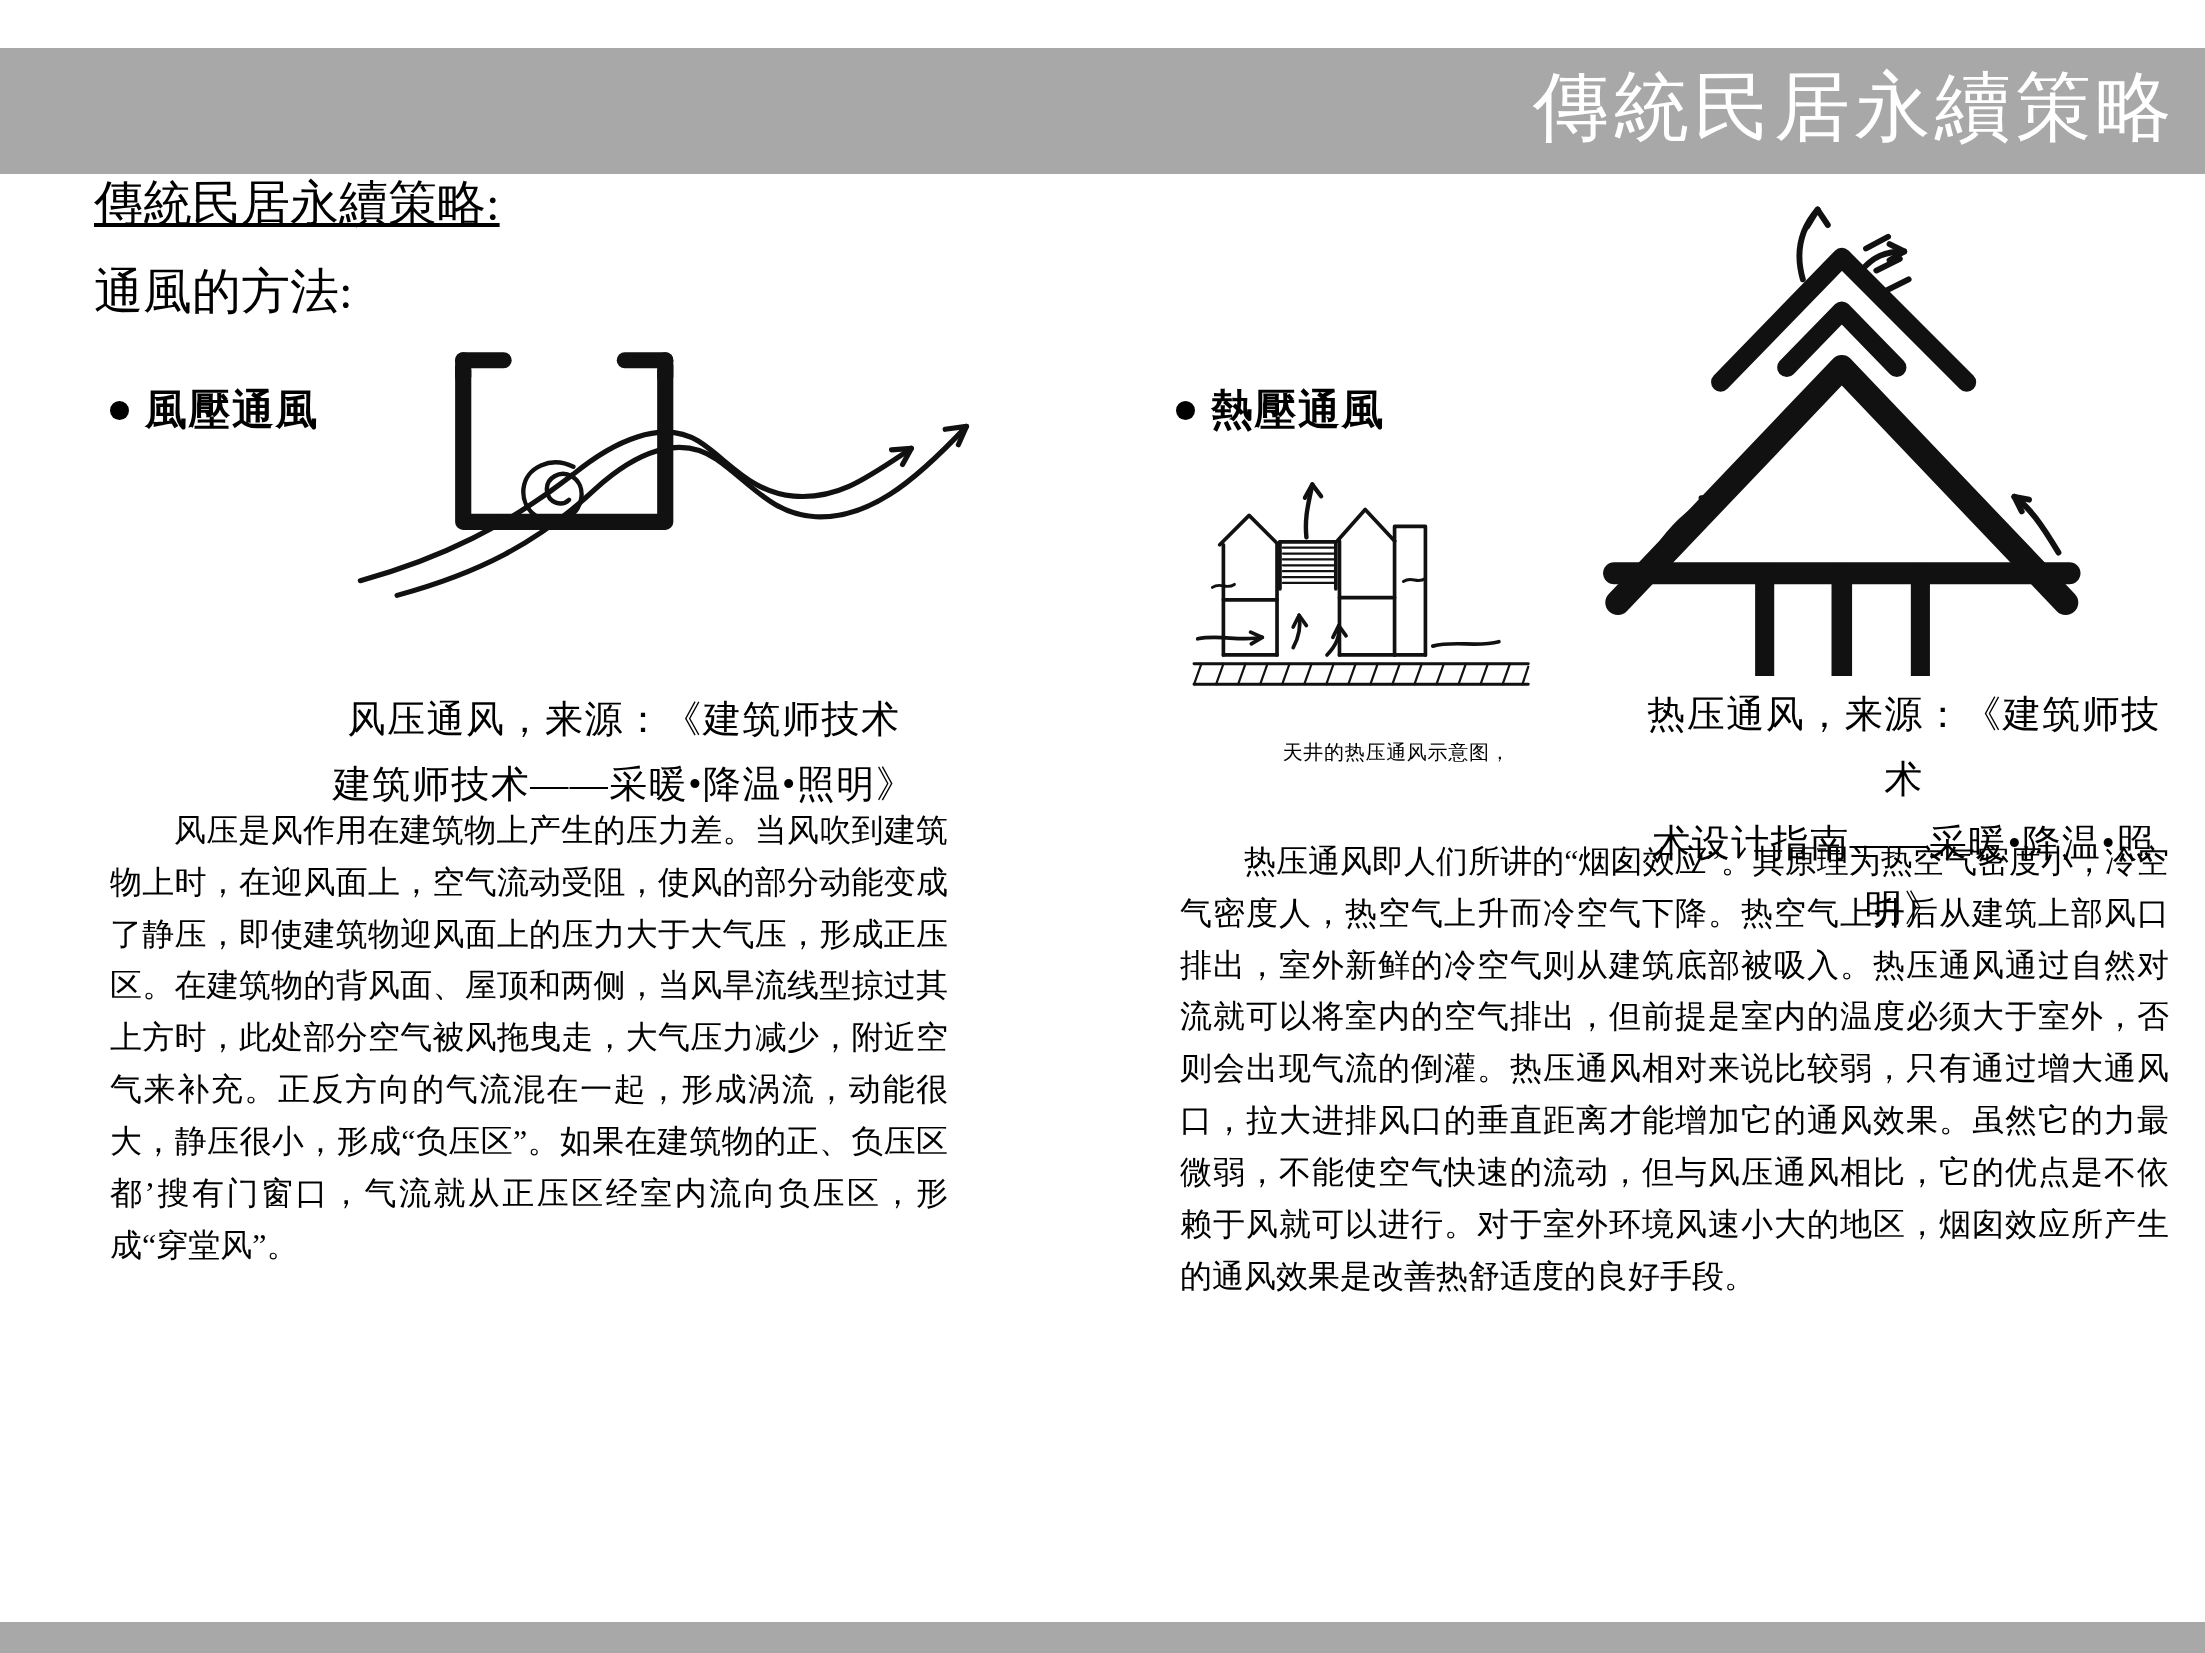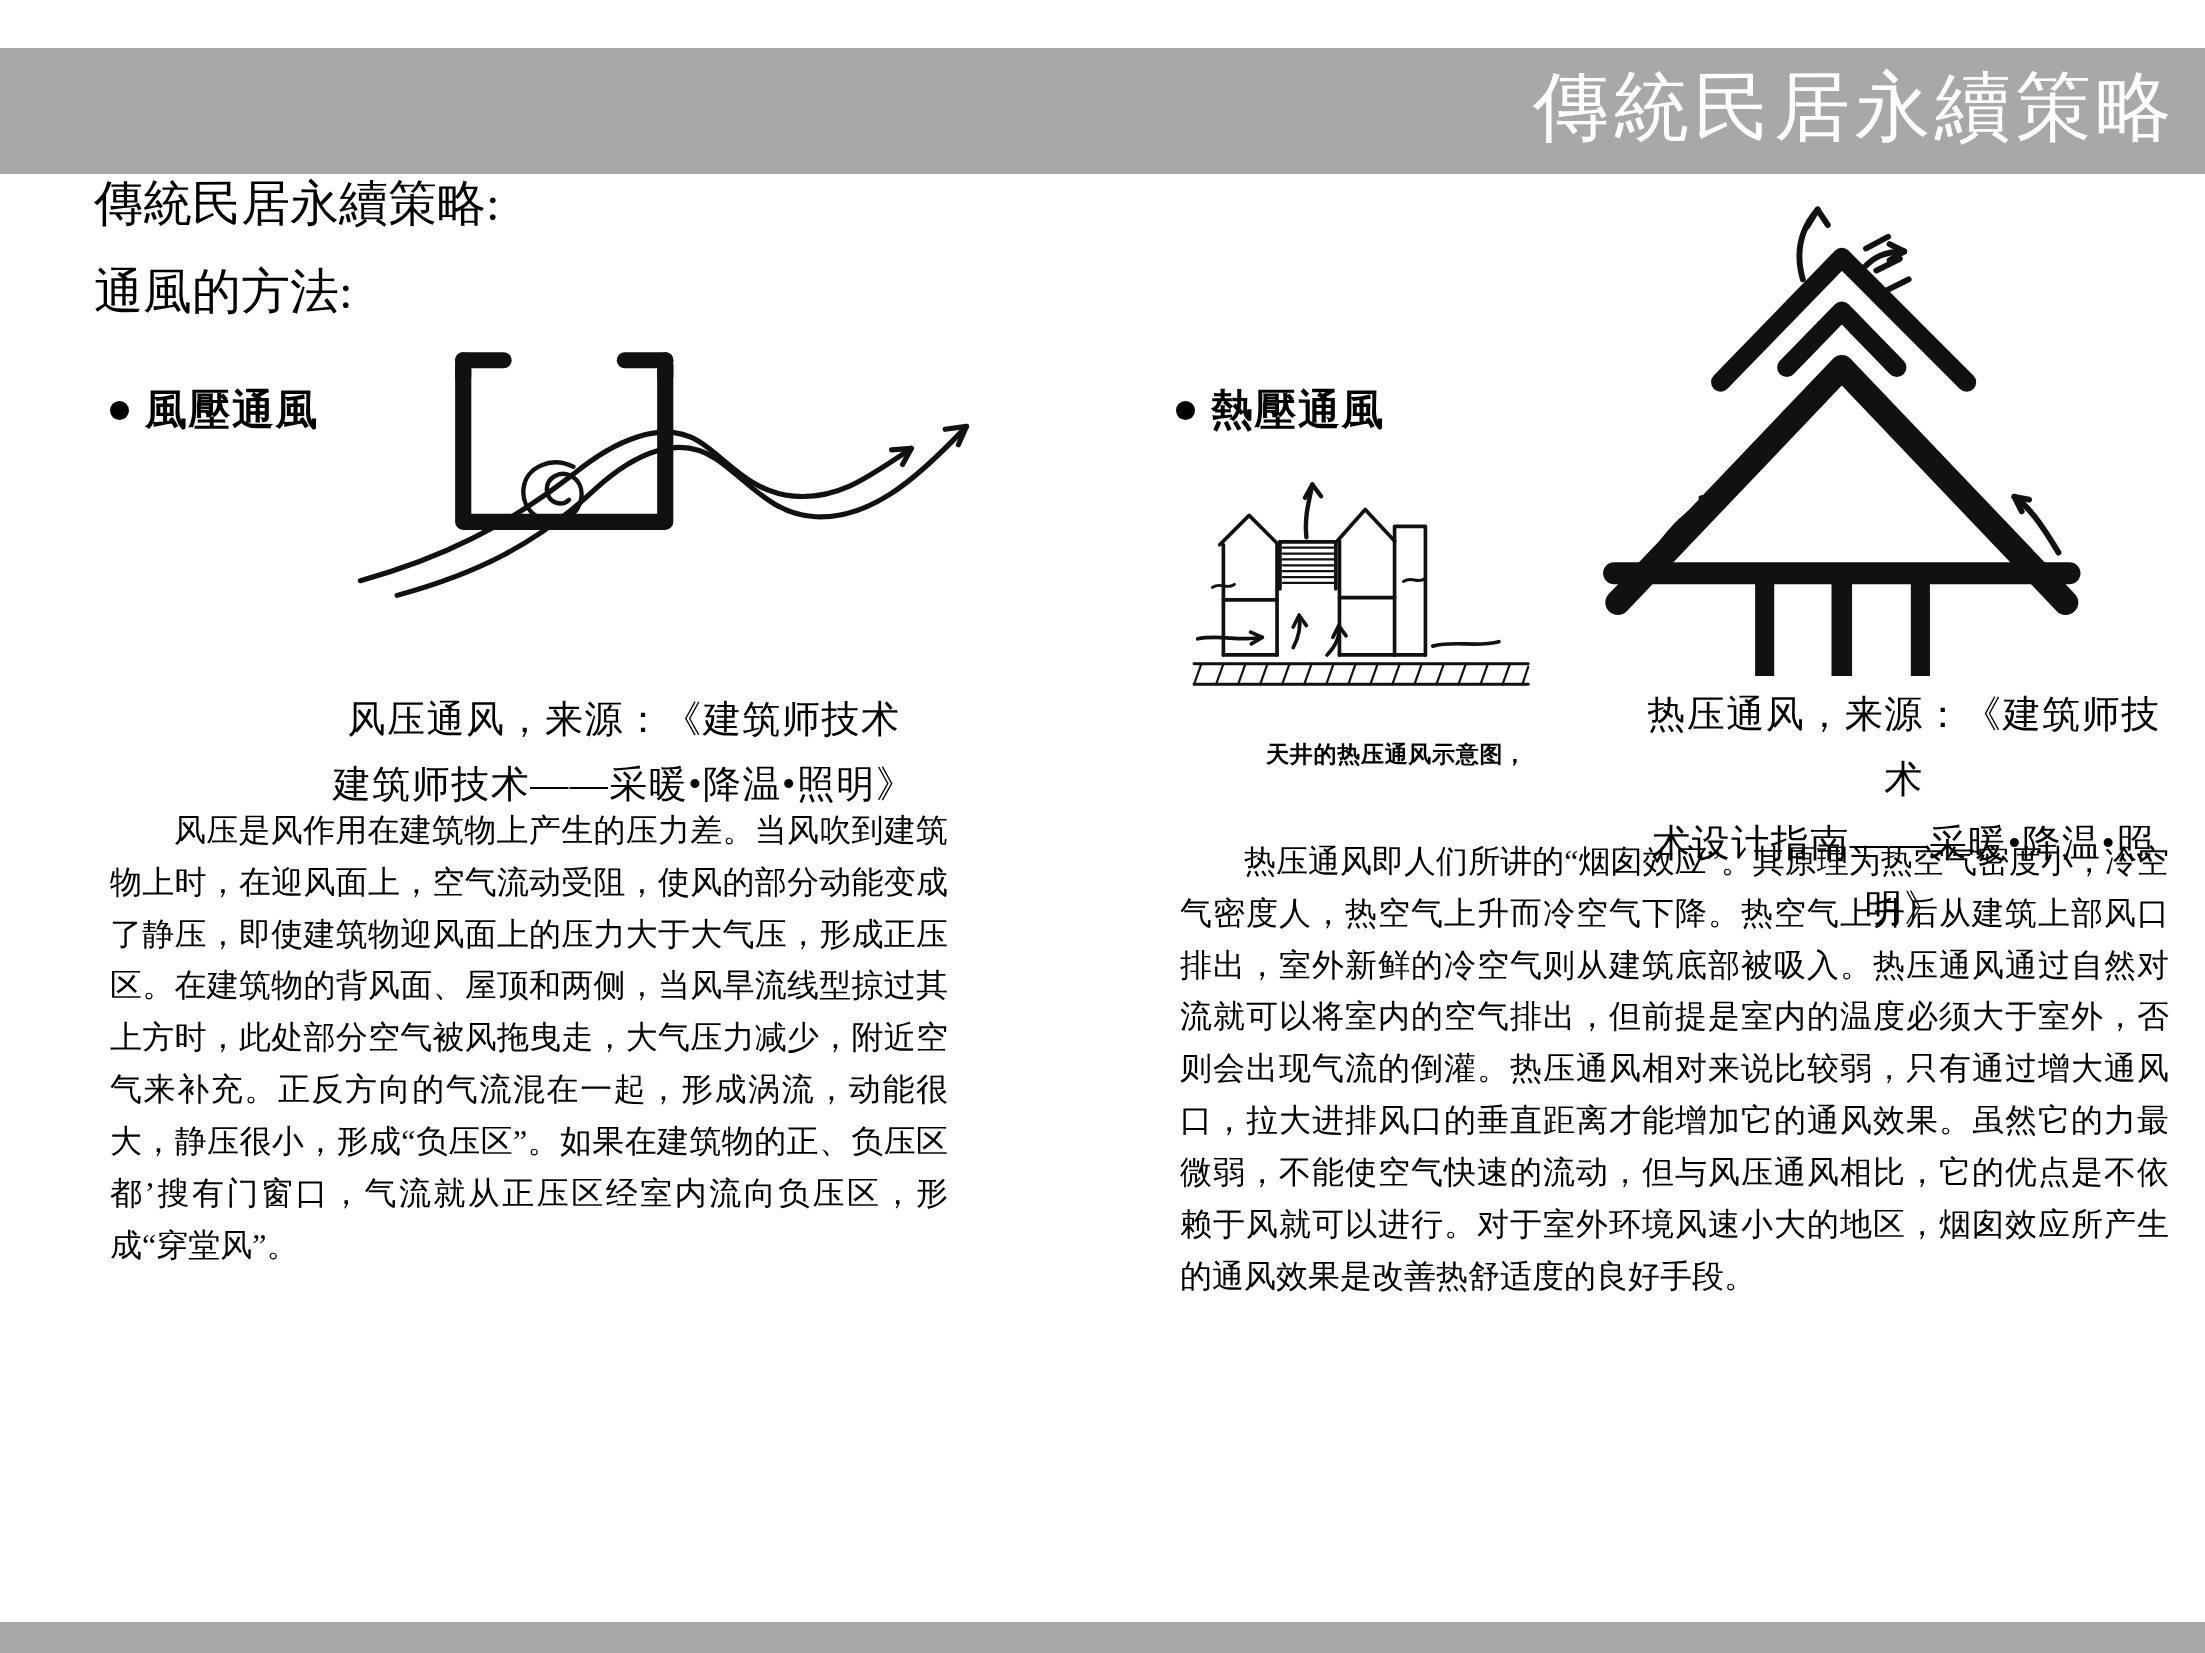--- a/index.html
+++ b/index.html
@@ -39,20 +39,21 @@
   }
 
   
   .page-title-1 {
     position: absolute;
     left: 94px;
     top: 175px;
     font-size: 49px;
     line-height: 1.2;
     white-space: nowrap;
+    text-decoration: underline;
   }
   .page-title-2 {
     position: absolute;
     left: 94px;
     top: 263px;
     font-size: 49px;
     line-height: 1.2;
     white-space: nowrap;
   }
 
@@ -92,22 +93,22 @@
 
   .caption {
     position: absolute;
     font-size: 38px;
     font-weight: normal;
     letter-spacing: 1.5px;
     line-height: 1.7;
     text-align: center;
   }
   .caption.small {
-    font-size: 23px;
-    font-weight: bold;
+    font-size: 20px;
+    font-weight: normal;
     letter-spacing: 0.7px;
     text-align: center;
   }
 
   
   .body-text {
     position: absolute;
     font-size: 32px;
     line-height: 1.62;
     text-align: justify;

